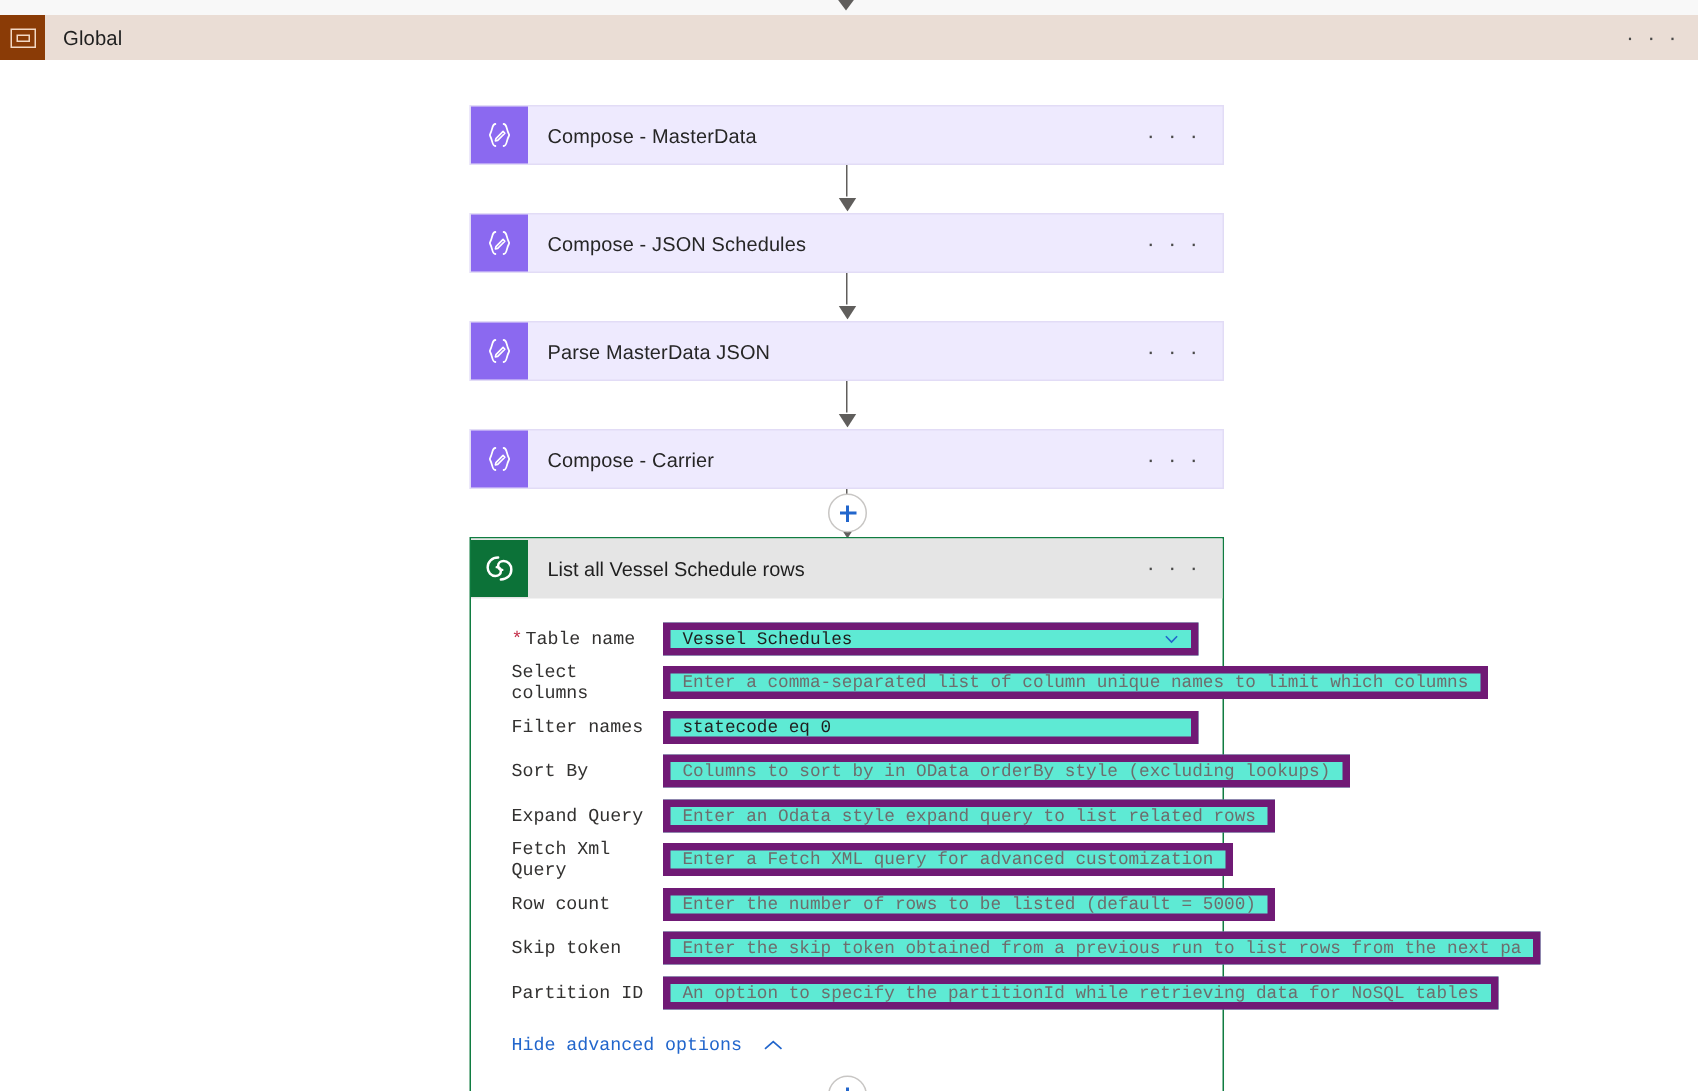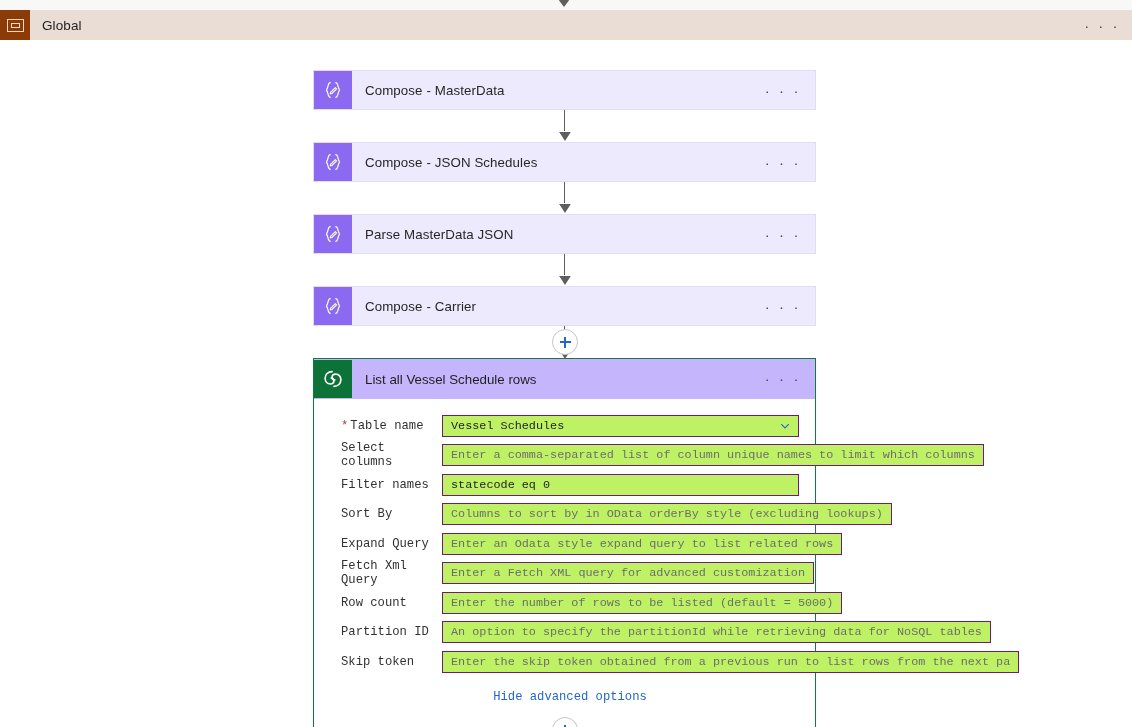--- a/index.html
+++ b/index.html
@@ -82,48 +82,47 @@
   .plus-node::before { width: 11px; height: 1.4px; }
   .plus-node::after  { width: 1.4px; height: 11px; }
 
   
   .dv-card {
     position: absolute; left: 313px; top: 318px; width: 503px; height: 372px;
     border: 1px solid #107c41; background: #fff;
     box-shadow: 0 1px 2px rgba(0,0,0,.06);
   }
   .dv-head {
-    height: 40px; background: #c4b5fd; display: flex; align-items: center; position: relative;
+    height: 40px; background: #e5e5e5; display: flex; align-items: center; position: relative;
   }
   .dv-icon {
     width: 38px; height: 38px; flex: none; background: #0c7238;
     display: flex; align-items: center; justify-content: center;
   }
   .dv-title { margin-left: 13px; font-size: 13.3px; color: #1f1f1f; }
   .dv-body { padding: 12px 16px 0 16px; font-family: Liberation Mono, monospace; }
 
   .frow { display: flex; align-items: center; height: 29.5px; }
   .flabel {
     width: 112px; flex: none; font-size: 12.2px; color: #323130; padding-left: 11px;
   }
   .req { color: #c4314b; margin-right: 2px; }
   .fctrl {
-    flex: 1; height: 22px; border: 1px solid #701a75; background: #bef264;
+    flex: 1; height: 22px; border: 5px solid #701a75; background: #5eead4;
     display: flex; align-items: center; padding: 0 8px; position: relative;
   }
   .fctrl .val { font-size: 11.8px; color: #1f1f1f; }
   .fctrl .ph  { font-size: 11.8px; color: #6d6d6d; white-space: nowrap; overflow: hidden; }
   .chev {
     position: absolute; right: 8px; top: 50%; width: 10px; height: 10px;
     margin-top: -5px;
   }
   .adv-link {
     margin-top: 13px; padding-left: 11px; display: flex; align-items: center; gap: 14px;
     cursor: pointer;
-    flex-direction: column;
   }
   .adv-link span { font-size: 12.2px; color: #2266cc; }
 </style>
 </head>
 <body>
 
 <div class="top-strip">
   <svg class="top-arrow" width="16" height="14" viewBox="0 0 16 14">
     <path d="M8 13 L2 5 L14 5 Z" fill="#605e5c"></path>
   </svg>
@@ -280,30 +279,30 @@
       </div>
 
       <div class="frow">
         <div class="flabel">Row count</div>
         <div class="fctrl">
           <span class="ph">Enter the number of rows to be listed (default = 5000)</span>
         </div>
       </div>
 
       <div class="frow">
+        <div class="flabel">Skip token</div>
+        <div class="fctrl">
+          <span class="ph">Enter the skip token obtained from a previous run to list rows from the next pa</span>
+        </div>
+      </div>
+
+      <div class="frow">
         <div class="flabel">Partition ID</div>
         <div class="fctrl">
           <span class="ph">An option to specify the partitionId while retrieving data for NoSQL tables</span>
-        </div>
-      </div>
-
-      <div class="frow">
-        <div class="flabel">Skip token</div>
-        <div class="fctrl">
-          <span class="ph">Enter the skip token obtained from a previous run to list rows from the next pa</span>
         </div>
       </div>
 
       <div class="adv-link">
         <span>Hide advanced options</span>
         <svg width="13" height="8" viewBox="0 0 13 8">
           <path d="M1 6.3 L6.5 1.4 L12 6.3" fill="none" stroke="#2266cc" stroke-width="1.15"></path>
         </svg>
       </div>
 

